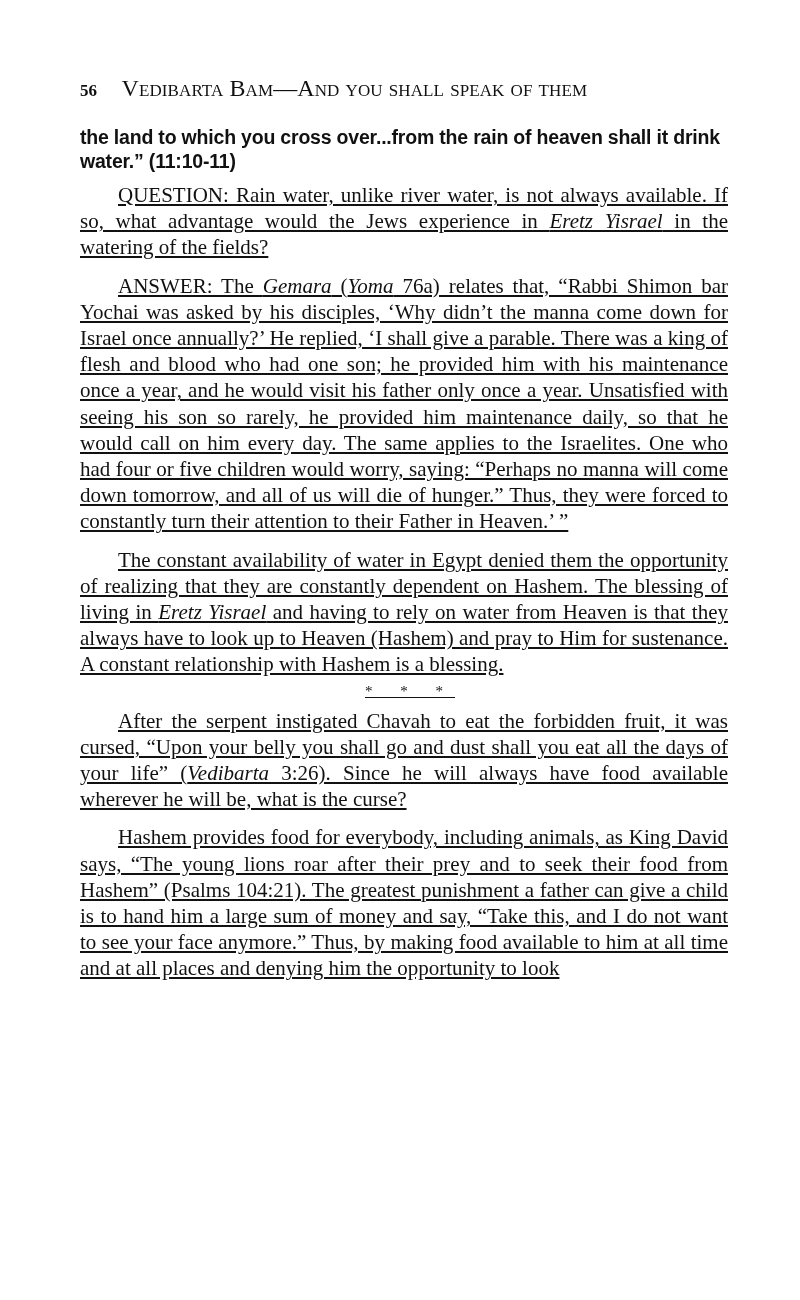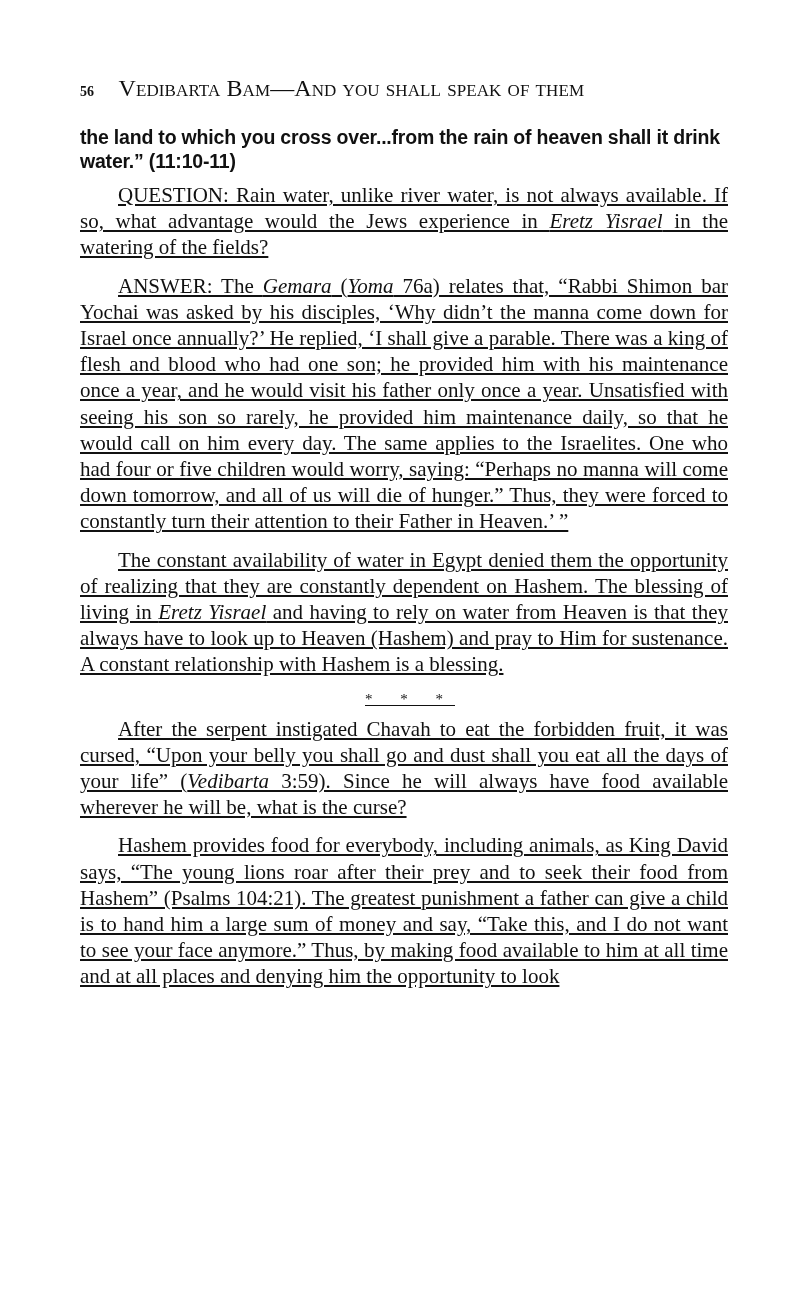--- a/index.html
+++ b/index.html
@@ -6,34 +6,34 @@
     body {
       width: 800px; height: 1300px; position: relative; overflow: hidden;
       color: #111111;
       font-family: "Liberation Serif", "DejaVu Serif", serif;
     }
     .page { position: absolute; left: 80px; top: 0; width: 648px; }
     .running-head {
       position: absolute; top: 75px; left: 0;
       font-size: 17px; letter-spacing: 0.1px; white-space: nowrap;
     }
-    .running-head .page-num { font-weight: bold; margin-right: 20px; font-size: 14px; }
+    .running-head .page-num { font-weight: bold; margin-right: 20px; font-size: 17px; }
     .running-head .title { font-variant: small-caps; font-size: 24px; text-align: center; }
     .heading {
       position: absolute; top: 125px; left: 0; width: 648px;
       font-family: "Liberation Sans", "DejaVu Sans", sans-serif;
       font-weight: bold; font-size: 19.5px; line-height: 24px; letter-spacing: -0.2px;
     }
     .body-text { position: absolute; top: 182px; left: 0; width: 648px; text-decoration: underline; }
     p.para {
       margin: 0 0 12px 0; text-indent: 38px;
       font-size: 21px; line-height: 26.2px; text-align: justify;
       hyphens: none;
     }
-    p.para.no-gap { margin-bottom: 12px; }
+    p.para.no-gap { margin-bottom: 4px; }
     .citation {
       text-align: right; direction: rtl; font-family: "DejaVu Sans", sans-serif;
       font-size: 12.5px; line-height: 18px; margin: 0 0 0 0; padding-right: 0;
     }
     .separator {
       text-align: center; font-size: 15px; letter-spacing: 12px; line-height: 18px;
       margin: 0 0 8px 0; padding-left: 12px;
     }
     em { font-style: italic; }
   </style>
@@ -46,16 +46,16 @@
     <span class="title">Vedibarta Bam—And you shall speak of them</span>
   </div>
 
   <div class="heading">the land to which you cross over...from the rain of heaven shall it drink water.” (11:10-11)</div>
 
   <div class="body-text">
     <p class="para"><span>QUESTION: Rain water, unlike river water, is not always available. If so, what advantage would the Jews experience in </span><em>Eretz Yisrael</em><span> in the watering of the fields?</span></p>
     <p class="para"><span>ANSWER: The </span><em>Gemara</em><span> (</span><em>Yoma</em><span> 76a) relates that, “Rabbi Shimon bar Yochai was asked by his disciples, ‘Why didn’t the manna come down for Israel once annually?’ He replied, ‘I shall give a parable. There was a king of flesh and blood who had one son; he provided him with his maintenance once a year, and he would visit his father only once a year. Unsatisfied with seeing his son so rarely, he provided him maintenance daily, so that he would call on him every day. The same applies to the Israelites. One who had four or five children would worry, saying: “Perhaps no manna will come down tomorrow, and all of us will die of hunger.” Thus, they were forced to constantly turn their attention to their Father in Heaven.’ ”</span></p>
     <p class="para no-gap"><span>The constant availability of water in Egypt denied them the opportunity of realizing that they are constantly dependent on Hashem. The blessing of living in </span><em>Eretz Yisrael</em><span> and having to rely on water from Heaven is that they always have to look up to Heaven (Hashem) and pray to Him for sustenance. A constant relationship with Hashem is a blessing.</span></p>
     <div class="separator">* * *</div>
-    <p class="para"><span>After the serpent instigated Chavah to eat the forbidden fruit, it was cursed, “Upon your belly you shall go and dust shall you eat all the days of your life” (</span><em>Vedibarta</em><span> 3:59). Since he will always have food available wherever he will be, what is the curse?</span></p>
+    <p class="para"><span>After the serpent instigated Chavah to eat the forbidden fruit, it was cursed, “Upon your belly you shall go and dust shall you eat all the days of your life” (</span><em>Vedibarta</em><span> 3:26). Since he will always have food available wherever he will be, what is the curse?</span></p>
     <p class="para"><span>Hashem provides food for everybody, including animals, as King David says, “The young lions roar after their prey and to seek their food from Hashem” (Psalms 104:21). The greatest punishment a father can give a child is to hand him a large sum of money and say, “Take this, and I do not want to see your face anymore.” Thus, by making food available to him at all time and at all places and denying him the opportunity to look</span></p>
   </div>
 </div>
 
 </body></html>

